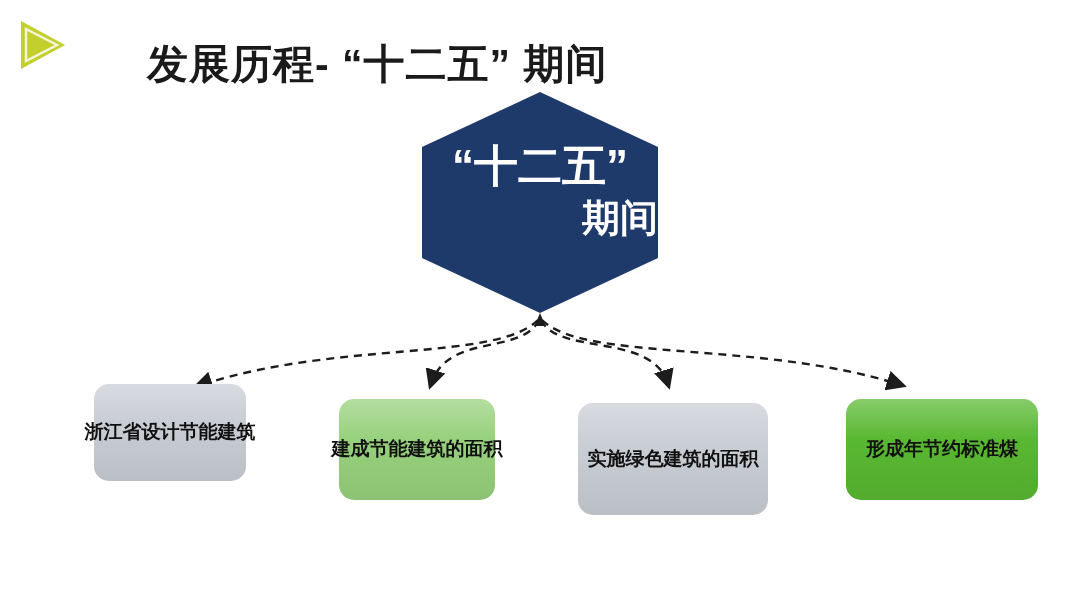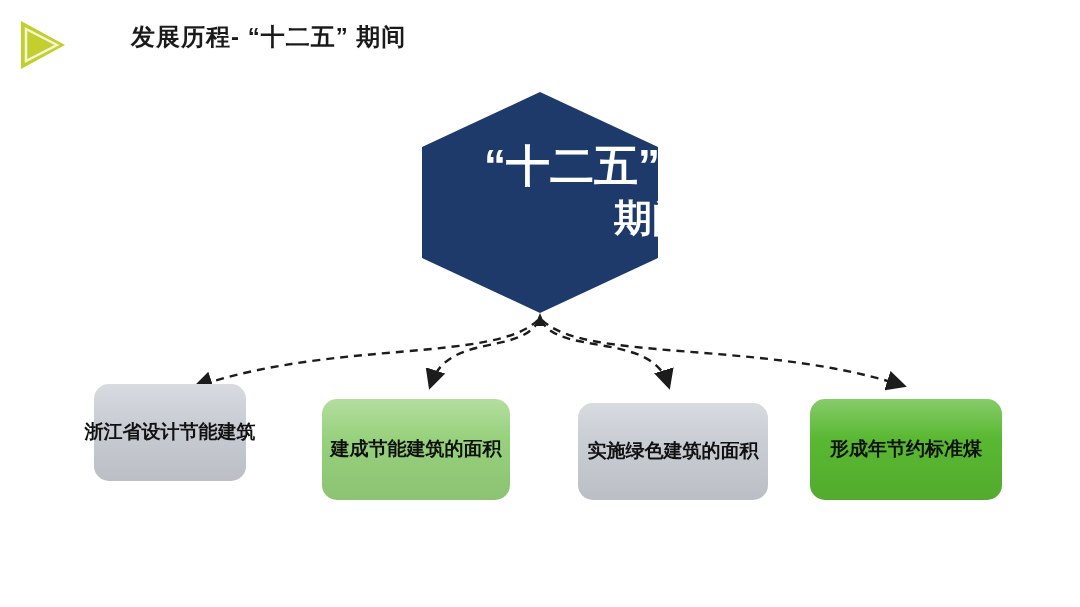--- a/index.html
+++ b/index.html
@@ -15,43 +15,42 @@
     position: absolute;
     left: 19px;
     top: 20px;
     width: 48px;
     height: 50px;
   }
   .page-title {
     position: absolute;
     left: 131px;
     top: 21px;
-    margin: 0;
-    font-size: 24px;
+    margin: 16px;
+    font-size: 41px;
     font-weight: 600;
     letter-spacing: 1px;
     color: #1a1a1a;
     white-space: nowrap;
   }
   .diagram-svg {
     position: absolute;
     left: 0;
     top: 0;
     width: 1080px;
     height: 607px;
   }
   .hex-label {
     position: absolute;
     left: 422px;
     top: 139px;
     width: 236px;
     text-align: center;
     color: #ffffff;
     pointer-events: none;
-    padding-left: 32px;
   }
   .hex-label .l1 {
     display: block;
     font-size: 44px;
     font-weight: 700;
     line-height: 54px;
   }
   .hex-label .l2 {
     display: block;
     font-size: 38px;
@@ -68,22 +67,22 @@
     justify-content: center;
     text-align: center;
     font-size: 19px;
     font-weight: 700;
     line-height: 1.5;
     color: #111111;
     background-image: linear-gradient(180deg, rgba(255,255,255,0.28), rgba(255,255,255,0) 40%, rgba(0,0,0,0.07));
   }
   .stat-card span { display: block; white-space: nowrap; }
   .card-1 { left: 94px;  top: 384px; width: 152px; height: 97px; }
-  .card-2 { left: 322px; top: 399px; width: 188px; height: 101px; }
-  .card-3 { left: 578px; top: 403px; width: 190px; height: 97px; }
+  .card-2 { left: 339px; top: 399px; width: 156px; height: 101px; }
+  .card-3 { left: 578px; top: 403px; width: 190px; height: 112px; }
   .card-4 { left: 810px; top: 399px; width: 192px; height: 101px; }
 </style>
 </head>
 <body>
 
 <div class="slide">
 
   <svg class="title-icon" viewBox="0 0 48 50">
     <polygon points="2,1 46,25 2,49" fill="#c3cf2d"></polygon>
     <polygon points="7,9 38,25 7,41" fill="none" stroke="#f2f5d9" stroke-width="2.5"></polygon>
@@ -118,17 +117,17 @@
   </div>
 
   <div class="stat-card card-2" style="background-color: rgb(151, 209, 124);">
     <span>建成节能建筑的面积</span>
   </div>
 
   <div class="stat-card card-3" style="background-color: rgb(201, 205, 212);">
     <span>实施绿色建筑的面积</span>
   </div>
 
-  <div class="stat-card card-4" style="background-color: rgb(89, 184, 49);">
+  <div class="stat-card card-4" style="background-color: rgb(89, 184, 49); margin-left: 36px;">
     <span>形成年节约标准煤</span>
   </div>
 
 </div>
 
 </body></html>

